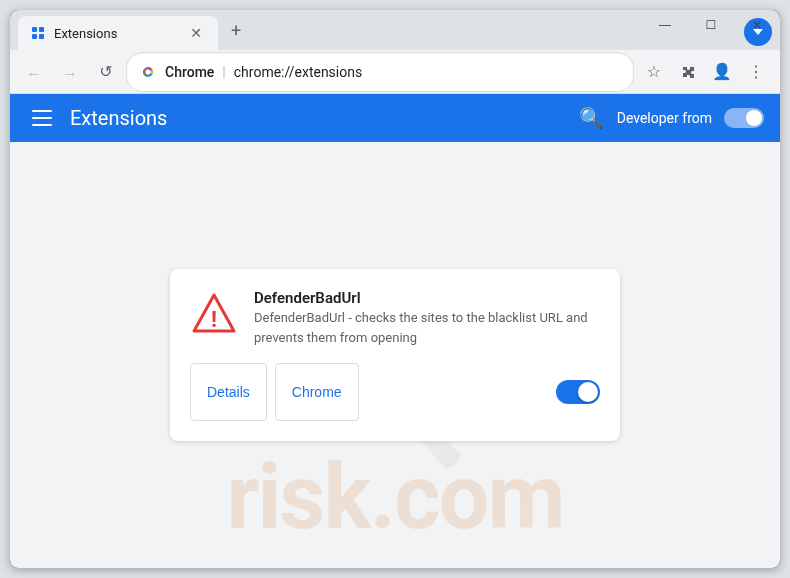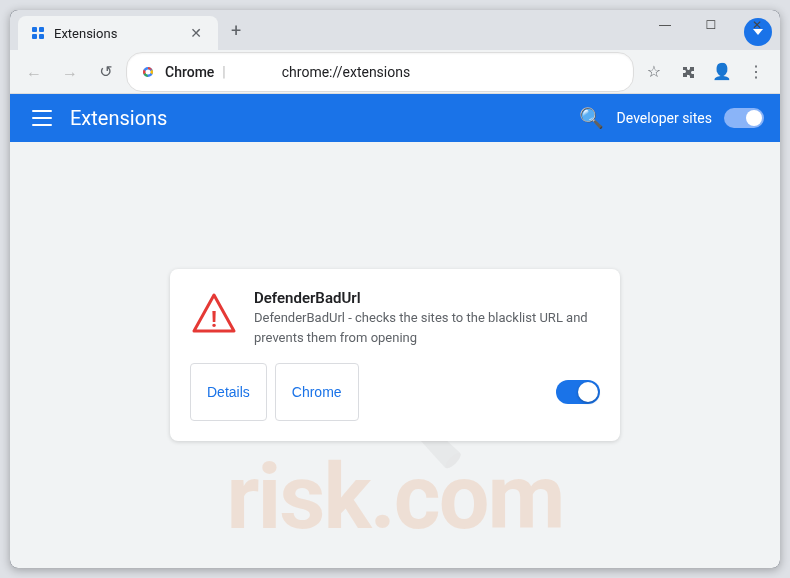--- a/index.html
+++ b/index.html
@@ -188,21 +188,20 @@
 
     .divider {
       color: #bbb;
       font-size: 14px;
     }
 
     .url-text {
       font-size: 14px;
       color: #202124;
       flex: 1;
-      margin-left: 48px;
     }
 
     .nav-right {
       display: flex;
       align-items: center;
       gap: 2px;
     }
 
     
     .ext-bar {
@@ -472,21 +471,21 @@
 
   <div class="ext-bar">
     <div class="hamburger">
       <span></span>
       <span></span>
       <span></span>
     </div>
     <span class="ext-title">Extensions</span>
     <div class="ext-toolbar-right">
       <div class="search-icon-btn">🔍</div>
-      <span class="dev-mode-label">Developer sites</span>
+      <span class="dev-mode-label">Developer from</span>
       <div class="toggle on"></div>
     </div>
   </div>
 
   <div class="main-content">
 
     <div class="watermark">
       <div style="font-size:120px; color:#e05a00; opacity:0.5; margin-bottom:-20px;">🔍</div>
       <div class="watermark-text">risk.com</div>
     </div>

